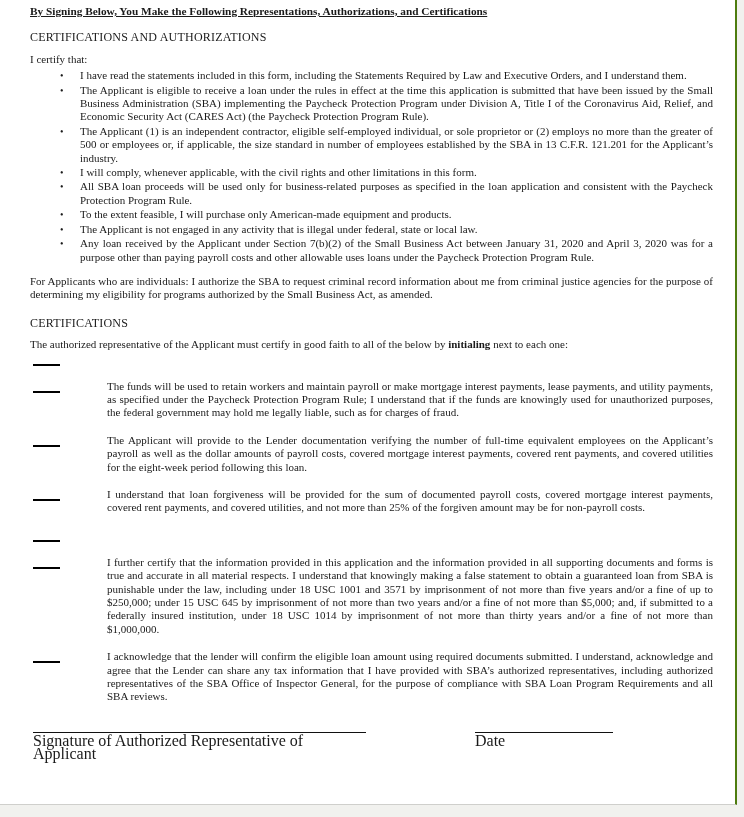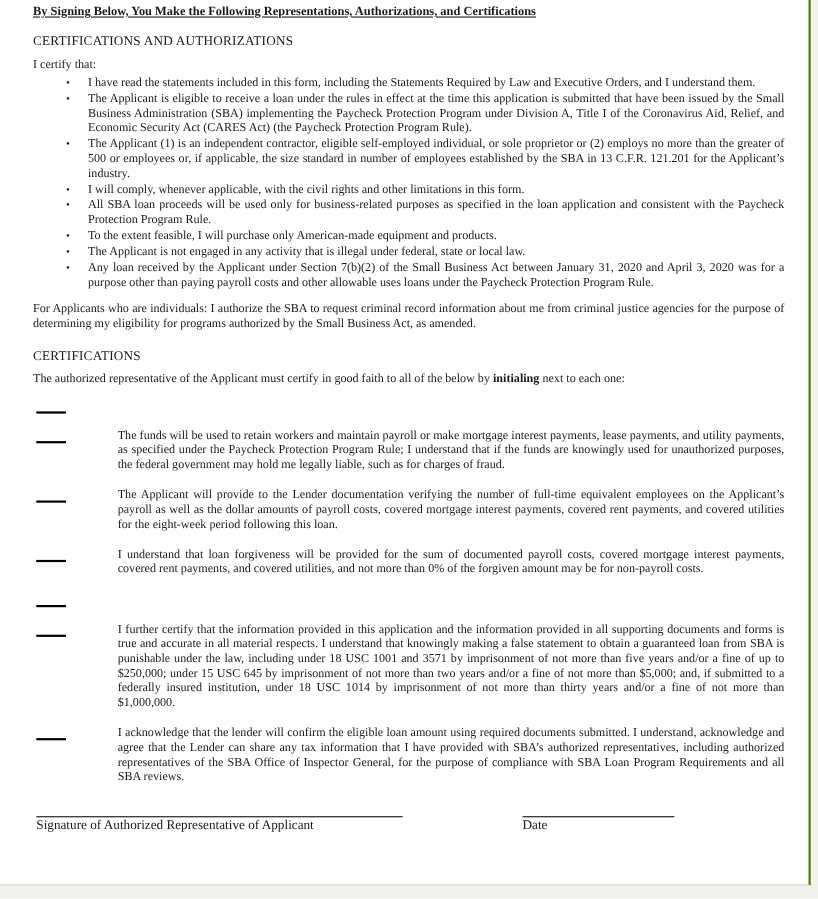--- a/index.html
+++ b/index.html
@@ -50,21 +50,21 @@
     font-size:10px;
   }
   .bullet-text{
     flex:1;
     text-align:justify;
   }
   .para{
     margin:0 0 15px 0;
     text-align:justify;
   }
-  .cert-intro{margin:0 0 11px 0;}
+  .cert-intro{margin:0 0 1px 0;}
   .cert-item{
     display:flex;
     margin:0 0 14px 0;
   }
   .initials-field{
     flex:0 0 27px;
     height:11px;
     border-bottom:2px solid #000;
     margin-left:3px;
   }
@@ -80,21 +80,21 @@
   .sig-col{display:flex;flex-direction:column;margin-left:14px;}
   .sig-col.signature{width:333px;margin-left:3px;}
   .sig-spacer{width:95px;}
   .sig-col.date{width:138px;}
   .sig-line{
     height:12px;
     border-bottom:1.5px solid #111;
     width:100%;
   }
   .sig-label{
-    font-size:12px;
+    font-size:16px;
     padding-top:1px;
   }
   b{font-weight:bold;}
 </style>
 </head>
 <body>
 
 <div class="page">
   <div class="content">
 
@@ -155,21 +155,21 @@
       <div class="cert-text">The funds will be used to retain workers and maintain payroll or make mortgage interest payments, lease payments, and utility payments, as specified under the Paycheck Protection Program Rule; I understand that if the funds are knowingly used for unauthorized purposes, the federal government may hold me legally liable, such as for charges of fraud.</div>
     </div>
     <div class="cert-item">
       <div class="initials-field"></div>
       <div class="cert-gap"></div>
       <div class="cert-text">The Applicant will provide to the Lender documentation verifying the number of full-time equivalent employees on the Applicant’s payroll as well as the dollar amounts of payroll costs, covered mortgage interest payments, covered rent payments, and covered utilities for the eight-week period following this loan.</div>
     </div>
     <div class="cert-item">
       <div class="initials-field"></div>
       <div class="cert-gap"></div>
-      <div class="cert-text">I understand that loan forgiveness will be provided for the sum of documented payroll costs, covered mortgage interest payments, covered rent payments, and covered utilities, and not more than 0% of the forgiven amount may be for non-payroll costs.</div>
+      <div class="cert-text">I understand that loan forgiveness will be provided for the sum of documented payroll costs, covered mortgage interest payments, covered rent payments, and covered utilities, and not more than 25% of the forgiven amount may be for non-payroll costs.</div>
     </div>
     <div class="cert-item">
       <div class="initials-field"></div>
       <div class="cert-gap"></div>
     </div>
     <div class="cert-item">
       <div class="initials-field"></div>
       <div class="cert-gap"></div>
       <div class="cert-text">I further certify that the information provided in this application and the information provided in all supporting documents and forms is true and accurate in all material respects. I understand that knowingly making a false statement to obtain a guaranteed loan from SBA is punishable under the law, including under 18 USC 1001 and 3571 by imprisonment of not more than five years and/or a fine of up to $250,000; under 15 USC 645 by imprisonment of not more than two years and/or a fine of not more than $5,000; and, if submitted to a federally insured institution, under 18 USC 1014 by imprisonment of not more than thirty years and/or a fine of not more than  $1,000,000.</div>
     </div>

